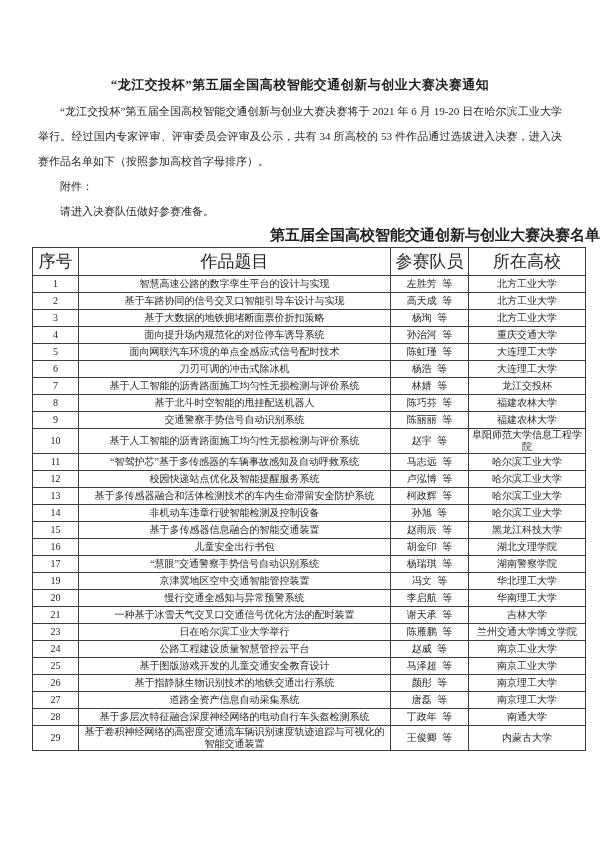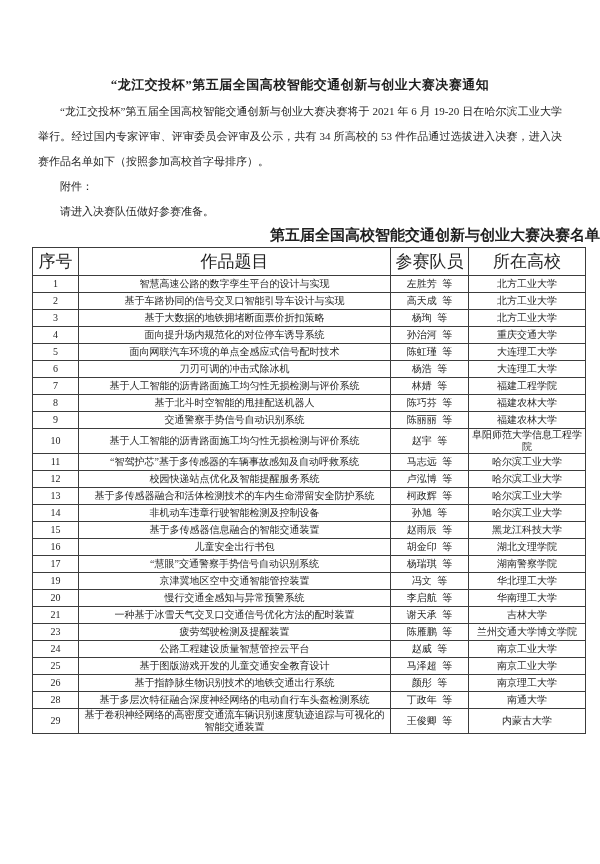--- a/index.html
+++ b/index.html
@@ -139,21 +139,21 @@
     <td class="c-no">6</td>
     <td class="c-title">刀刃可调的冲击式除冰机</td>
     <td class="c-members">杨浩 等</td>
     <td class="c-school">大连理工大学</td>
   </tr>
 
   <tr>
     <td class="c-no">7</td>
     <td class="c-title">基于人工智能的沥青路面施工均匀性无损检测与评价系统</td>
     <td class="c-members">林婧 等</td>
-    <td class="c-school">福建工程学院</td>
+    <td class="c-school">龙江交投杯</td>
   </tr>
 
   <tr>
     <td class="c-no">8</td>
     <td class="c-title">基于北斗时空智能的甩挂配送机器人</td>
     <td class="c-members">陈巧芬 等</td>
     <td class="c-school">福建农林大学</td>
   </tr>
 
   <tr>
@@ -237,21 +237,21 @@
   <tr>
     <td class="c-no">21</td>
     <td class="c-title">一种基于冰雪天气交叉口交通信号优化方法的配时装置</td>
     <td class="c-members">谢天承 等</td>
     <td class="c-school">吉林大学</td>
   </tr>
 
 
   <tr>
     <td class="c-no">23</td>
-    <td class="c-title">疲劳驾驶检测及提醒装置</td>
+    <td class="c-title">日在哈尔滨工业大学举行</td>
     <td class="c-members">陈雁鹏 等</td>
     <td class="c-school">兰州交通大学博文学院</td>
   </tr>
 
   <tr>
     <td class="c-no">24</td>
     <td class="c-title">公路工程建设质量智慧管控云平台</td>
     <td class="c-members">赵威 等</td>
     <td class="c-school">南京工业大学</td>
   </tr>
@@ -263,20 +263,26 @@
     <td class="c-school">南京工业大学</td>
   </tr>
 
   <tr>
     <td class="c-no">26</td>
     <td class="c-title">基于指静脉生物识别技术的地铁交通出行系统</td>
     <td class="c-members">颜彤 等</td>
     <td class="c-school">南京理工大学</td>
   </tr>
 
+  <tr>
+    <td class="c-no">27</td>
+    <td class="c-title">道路全资产信息自动采集系统</td>
+    <td class="c-members">唐磊 等</td>
+    <td class="c-school">南京理工大学</td>
+  </tr>
 
   <tr>
     <td class="c-no">28</td>
     <td class="c-title">基于多层次特征融合深度神经网络的电动自行车头盔检测系统</td>
     <td class="c-members">丁政年 等</td>
     <td class="c-school">南通大学</td>
   </tr>
 
   <tr>
     <td class="c-no">29</td>

